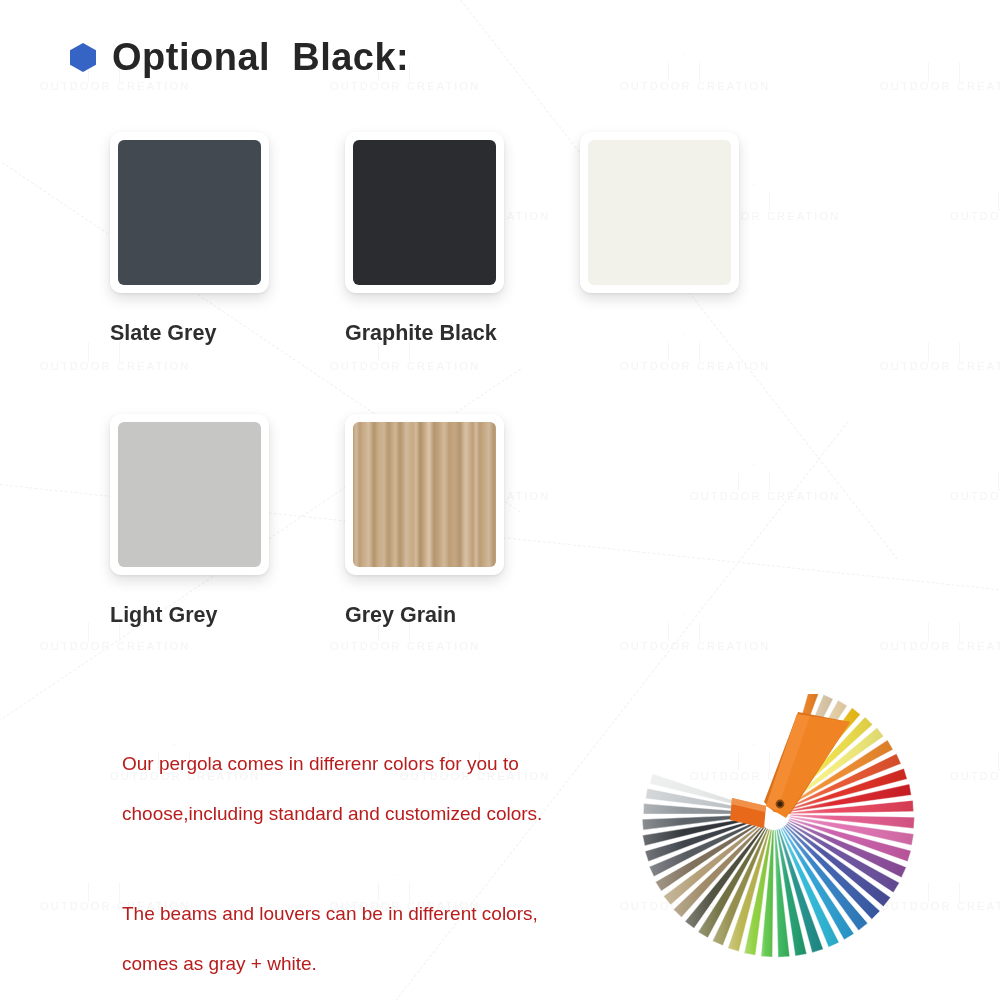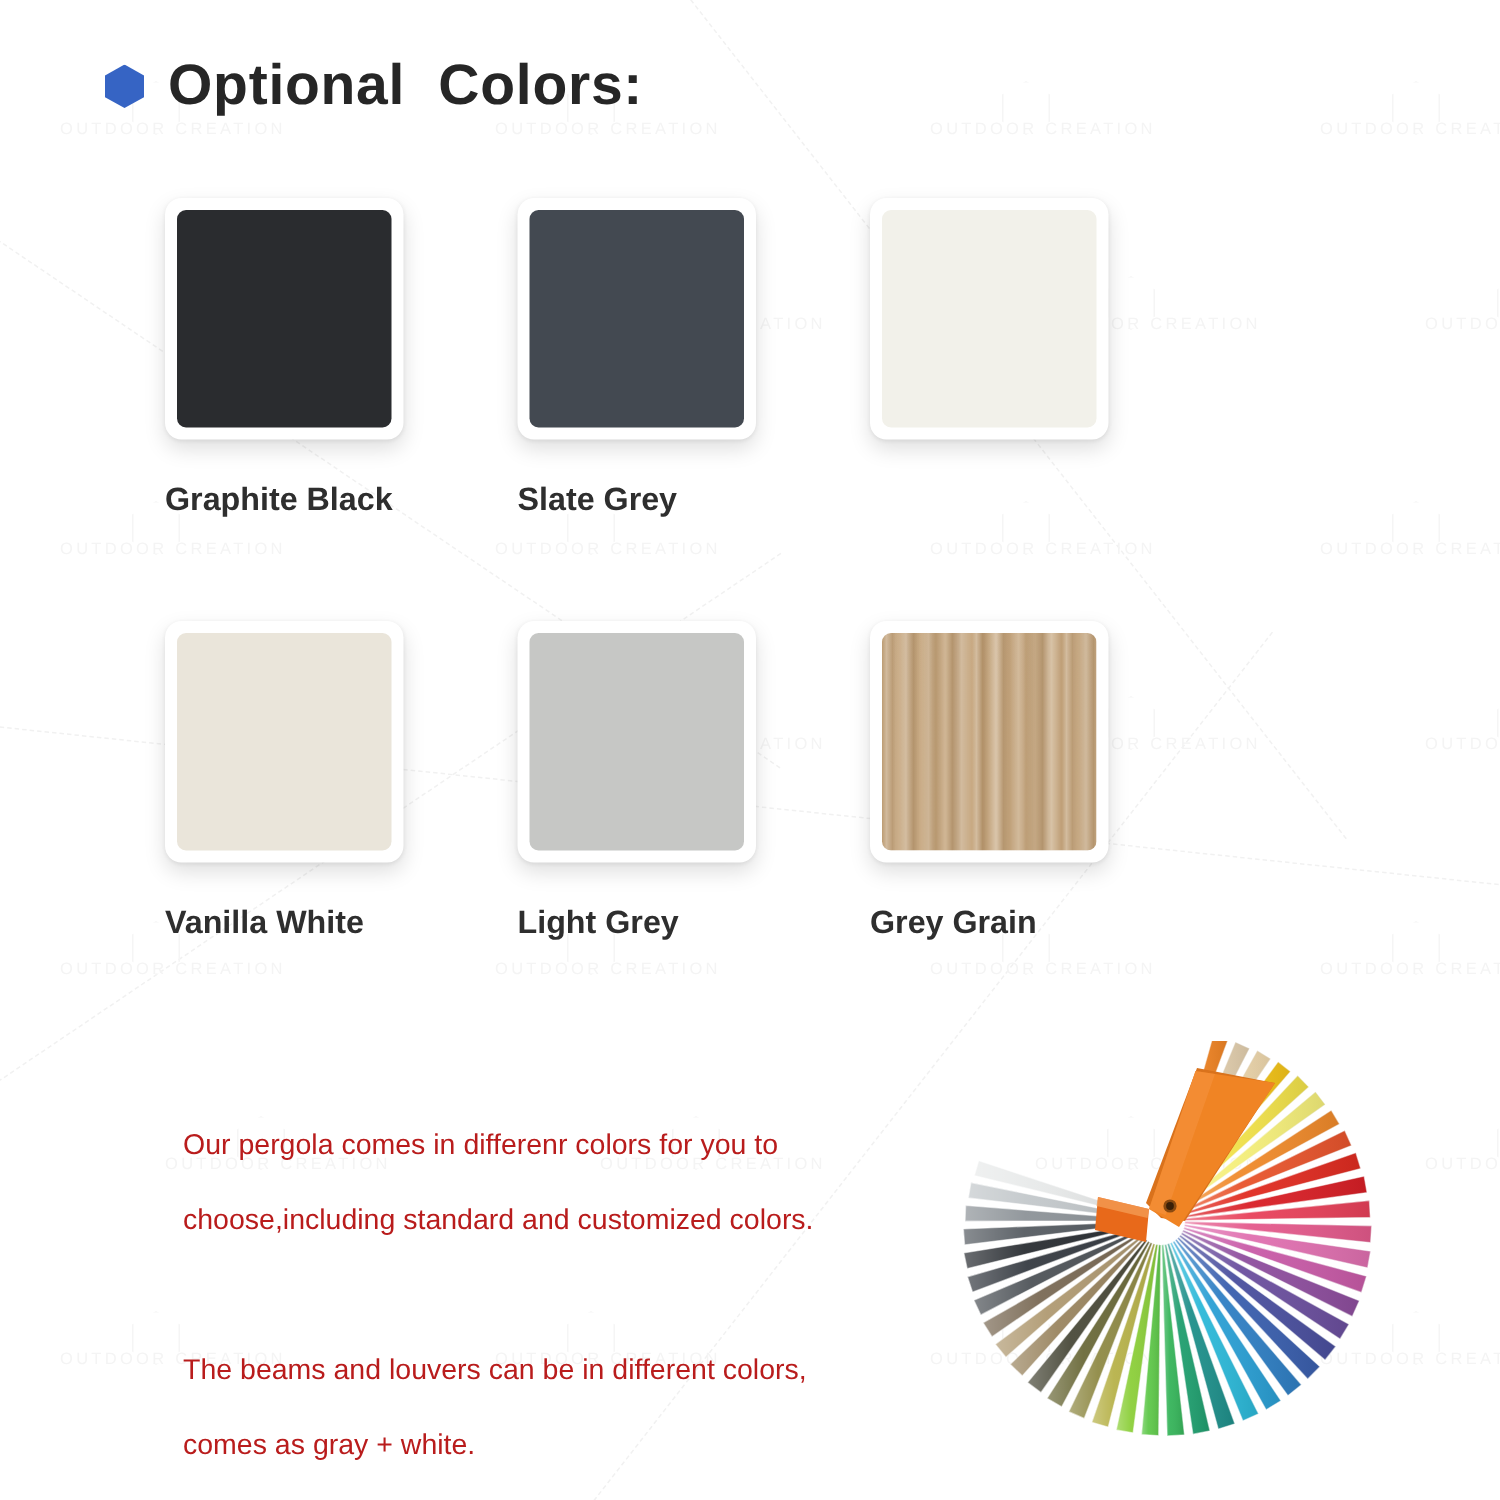--- a/index.html
+++ b/index.html
@@ -226,51 +226,45 @@
     <div class="wm-hex" style="left: 668px; top: 874px;"></div>
     <div class="wm" style="left: 620px; top: 900px;">OUTDOOR  CREATION</div>
     <div class="wm-hex" style="left: 928px; top: 874px;"></div>
     <div class="wm" style="left: 880px; top: 900px;">OUTDOOR  CREATION</div>
   </div>
 
 <div class="page">
 
   <div class="header">
     <span class="hex-bullet"></span>
-    <span class="page-title">Optional  Colors:</span>
+    <span class="page-title">Optional  Black:</span>
   </div>
 
   <div class="swatch-grid">
 
     <div class="swatch-cell">
       <div class="swatch-card">
+        <div class="swatch-chip" style="background:#434951;"></div>
+      </div>
+      <div class="swatch-label">Slate Grey</div>
+    </div>
+
+    <div class="swatch-cell">
+      <div class="swatch-card">
         <div class="swatch-chip" style="background:#2a2c2f;"></div>
       </div>
       <div class="swatch-label">Graphite Black</div>
     </div>
 
     <div class="swatch-cell">
       <div class="swatch-card">
-        <div class="swatch-chip" style="background:#434951;"></div>
-      </div>
-      <div class="swatch-label">Slate Grey</div>
-    </div>
-
-    <div class="swatch-cell">
-      <div class="swatch-card">
         <div class="swatch-chip" style="background:#f2f1ea;"></div>
       </div>
     </div>
 
-    <div class="swatch-cell">
-      <div class="swatch-card">
-        <div class="swatch-chip" style="background:#eae5da;"></div>
-      </div>
-      <div class="swatch-label">Vanilla White</div>
-    </div>
 
     <div class="swatch-cell">
       <div class="swatch-card">
         <div class="swatch-chip" style="background:#c6c7c5;"></div>
       </div>
       <div class="swatch-label">Light Grey</div>
     </div>
 
     <div class="swatch-cell">
       <div class="swatch-card">

